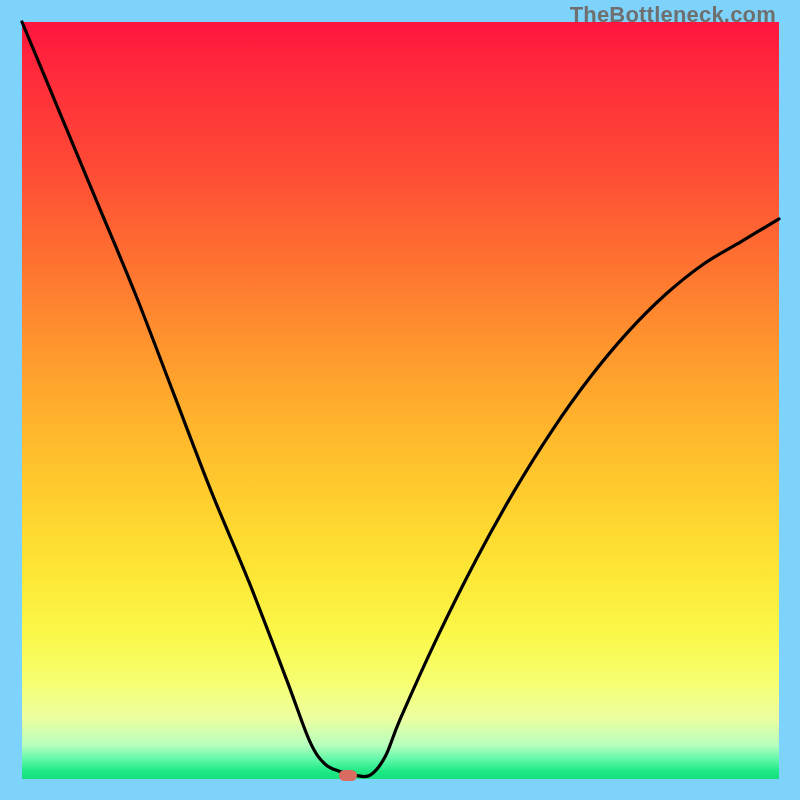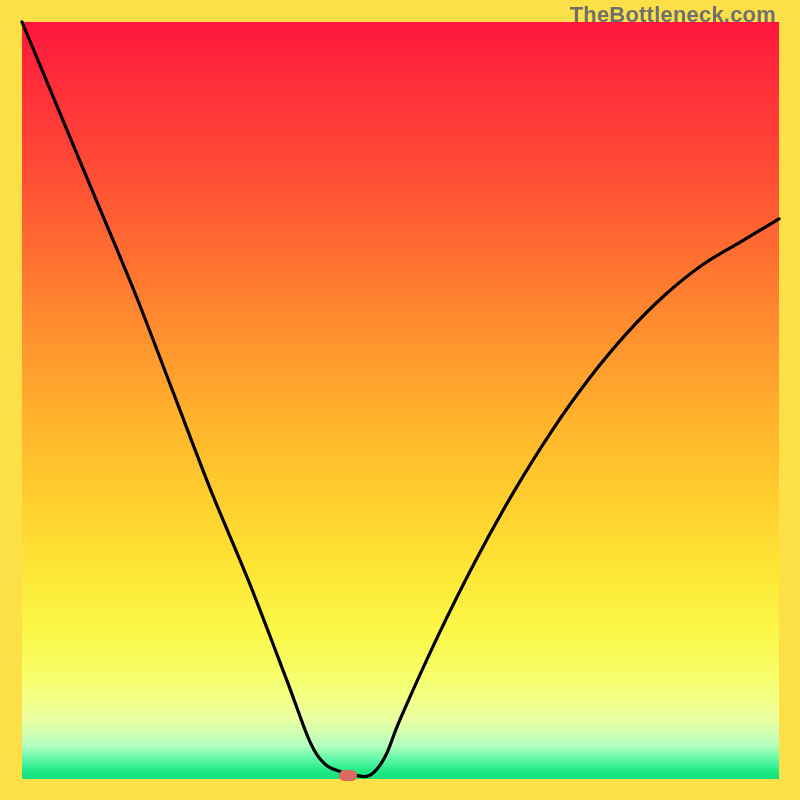--- a/index.html
+++ b/index.html
@@ -9,21 +9,21 @@
     height: 800px;
     background: #000;
     overflow: hidden;
   }
   .frame {
     position: absolute;
     left: 0;
     top: 0;
     width: 800px;
     height: 800px;
-    background: #fde047;
+    background: #7dd3fc;
   }
   .plot {
     position: absolute;
     left: 22px;
     top: 22px;
     width: 757px;
     height: 757px;
     background: linear-gradient(
       to bottom,
       #ff153e 0%,

